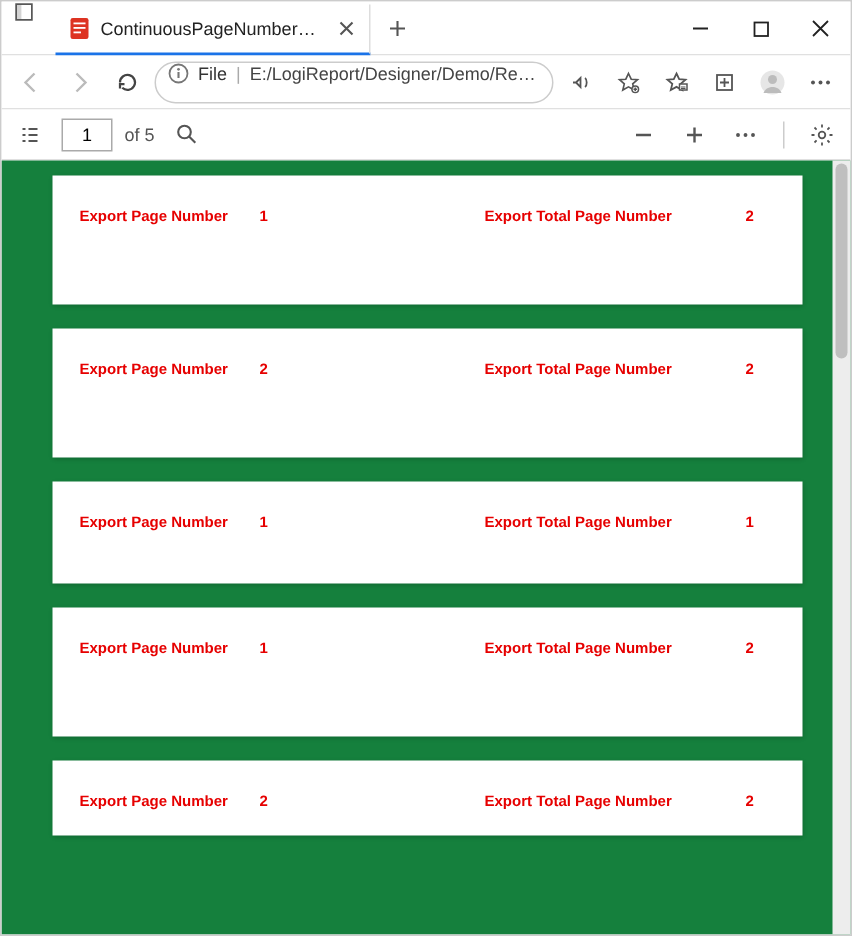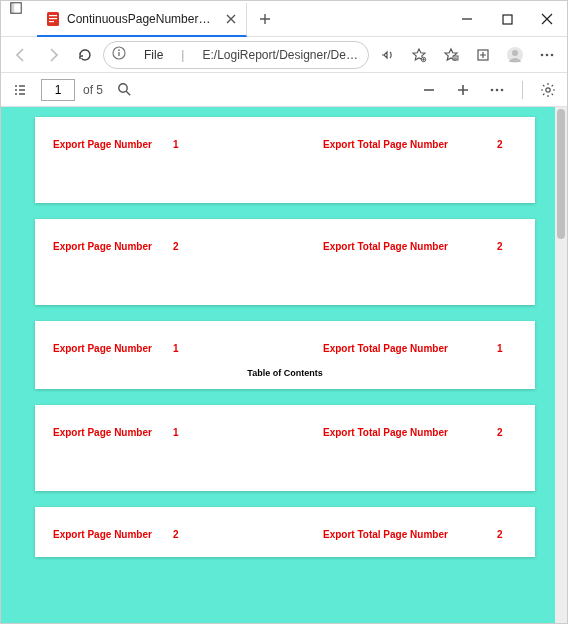--- a/index.html
+++ b/index.html
@@ -51,23 +51,22 @@
     background:#fff;
   }
   .nav-btn { width:28px; height:28px; display:flex; align-items:center; justify-content:center; color:#999; border-radius:4px; }
   .nav-btn.active { color:#333; }
   .url-box {
     flex:1;
     height:28px;
     border:1px solid #ccc;
     border-radius:14px;
     display:flex;
-    align-items:center;
     padding:0 8px;
-    gap:18px;
+    gap:6px;
     color:#555;
     overflow:hidden;
   }
   .url-text { white-space:nowrap; overflow:hidden; text-overflow:ellipsis; color:#444; font-size:12px; }
   .right-icons { display:flex; gap:4px; align-items:center; }
   .ri { width:28px; height:28px; display:flex; align-items:center; justify-content:center; color:#555; }
 
   .viewer-toolbar {
     height:34px;
     display:flex;
@@ -80,21 +79,21 @@
   .vt-btn { width:26px; height:26px; display:flex; align-items:center; justify-content:center; color:#555; border-radius:4px; }
   .page-input {
     width:34px; height:22px; border:1px solid #aaa; text-align:center; font-size:12px;
   }
   .page-of { font-size:12px; color:#555; }
   .vt-spacer { flex:1; }
   .vt-divider { width:1px; height:18px; background:#ccc; margin:0 4px; }
 
   .viewport {
     flex:1;
-    background:#5eead4;
+    background:#15803d;
     position:relative;
     display:flex;
   }
   .scroll-area {
     flex:1;
     overflow:hidden;
     padding: 10px 20px 10px 34px;
   }
   .scrollbar {
     width:12px;
@@ -324,21 +323,20 @@
     </div>
 
     <div class="page short">
       <div class="row">
         <span class="cell-label-l">Export Page Number</span>
         <span class="cell-val-l">1</span>
         <span class="cell-spacer"></span>
         <span class="cell-label-r">Export Total Page Number</span>
         <span class="cell-val-r">1</span>
       </div>
-      <div class="toc-text">Table of Contents</div>
     </div>
 
     <div class="page">
       <div class="row">
         <span class="cell-label-l">Export Page Number</span>
         <span class="cell-val-l">1</span>
         <span class="cell-spacer"></span>
         <span class="cell-label-r">Export Total Page Number</span>
         <span class="cell-val-r">2</span>
       </div>

